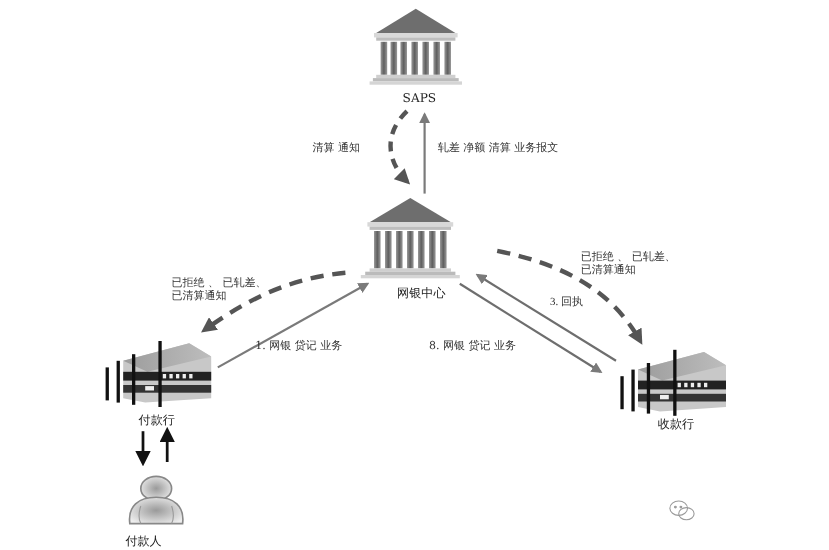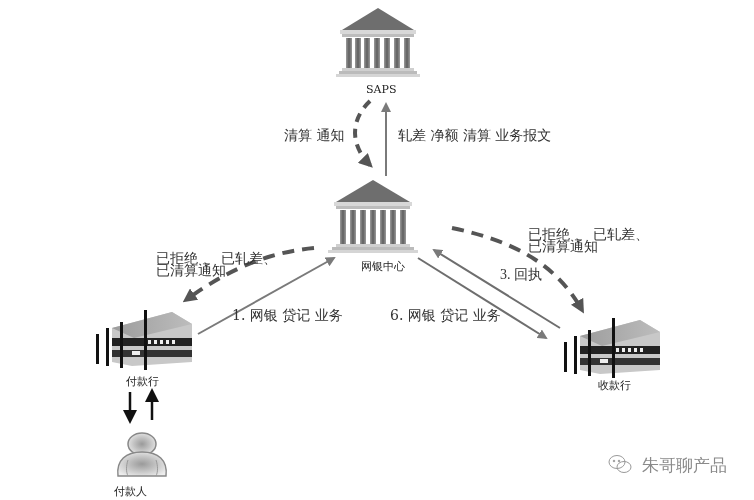--- a/index.html
+++ b/index.html
@@ -1,18 +1,18 @@
 <!DOCTYPE html>
 <html><head>
   <meta charset="utf-8">
   <style>
     html, body { margin: 0; padding: 0; background: #ffffff; }
     body { width: 754px; height: 500px; position: relative; overflow: hidden; font-family: "DejaVu Serif", serif; color: #222; }
     .canvas { position: absolute; left: 0; top: 0; width: 754px; height: 500px; border-radius: 30px; }
-    .label { position: absolute; font-size: 14px; color: #333; white-space: nowrap; line-height: 12px; }
+    .label { position: absolute; font-size: 10px; color: #333; white-space: nowrap; line-height: 12px; }
     .label.center { text-align: left; }
     .node-label { position: absolute; font-size: 11px; color: #222; white-space: nowrap; }
     .watermark { position: absolute; left: 612px; top: 454px; display: flex; align-items: center; gap: 6px; color: #8a8a8a; font-family: "DejaVu Sans", sans-serif; font-size: 17px; }
     svg { position: absolute; left: 0; top: 0; }
   </style>
 </head>
 <body>
 
 <div class="canvas">
 
@@ -165,20 +165,16 @@
     <div>已拒绝 、 已轧差、</div>
     <div>已清算通知</div>
   </div>
 
   <div class="label center" style="left:528px; top:228px;">
     <div>已拒绝 、 已轧差、</div>
     <div>已清算通知</div>
   </div>
 
   <div class="label" style="left:232px; top:309px;">1. 网银  贷记  业务</div>
-  <div class="label" style="left:390px; top:309px;">6. 网银  贷记  业务</div>
+  <div class="label" style="left:390px; top:309px;">8. 网银  贷记  业务</div>
   <div class="label" style="left:500px; top:269px;font-family:Liberation Serif, serif;">3. 回执</div>
 
-  <div class="watermark">
-    <span style="width:24px; display:inline-block;"></span>
-    <span>朱哥聊产品</span>
-  </div>
 </div>
 
 </body></html>

